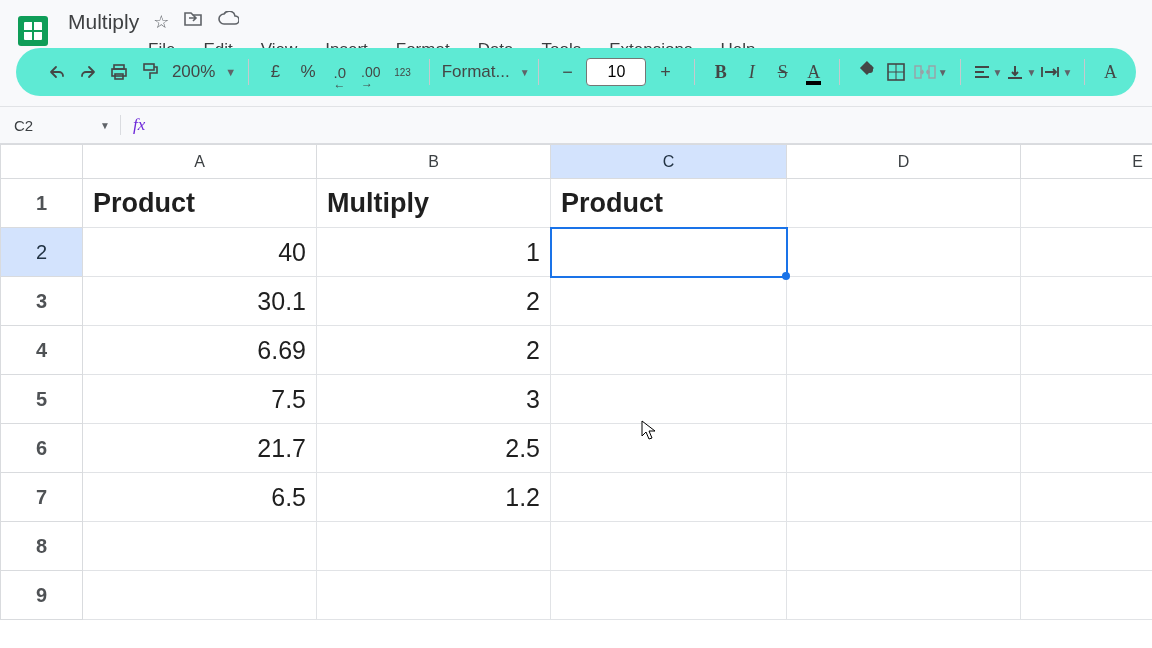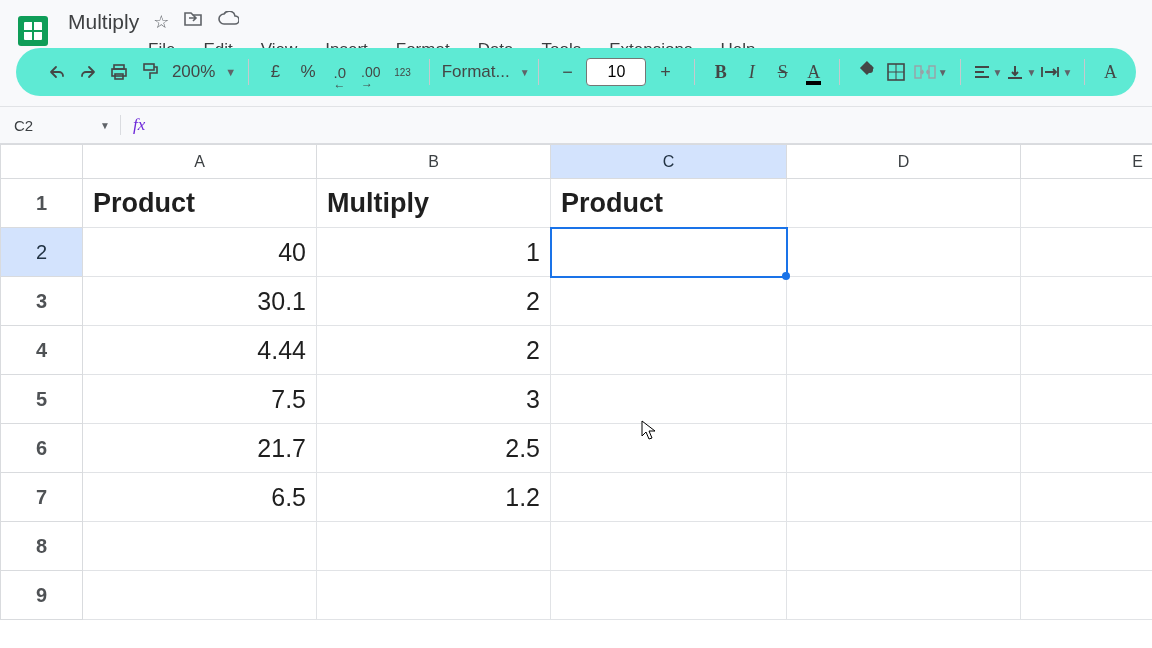--- a/index.html
+++ b/index.html
@@ -255,21 +255,21 @@
         <tr>
           <th class="rowhead">3</th>
           <td class="cell col-A">30.1</td>
           <td class="cell col-B">2</td>
           <td class="cell col-C"></td>
           <td class="cell col-D"></td>
           <td class="cell col-E"></td>
         </tr>
         <tr>
           <th class="rowhead">4</th>
-          <td class="cell col-A">4.44</td>
+          <td class="cell col-A">6.69</td>
           <td class="cell col-B">2</td>
           <td class="cell col-C"></td>
           <td class="cell col-D"></td>
           <td class="cell col-E"></td>
         </tr>
         <tr>
           <th class="rowhead">5</th>
           <td class="cell col-A">7.5</td>
           <td class="cell col-B">3</td>
           <td class="cell col-C"></td>

